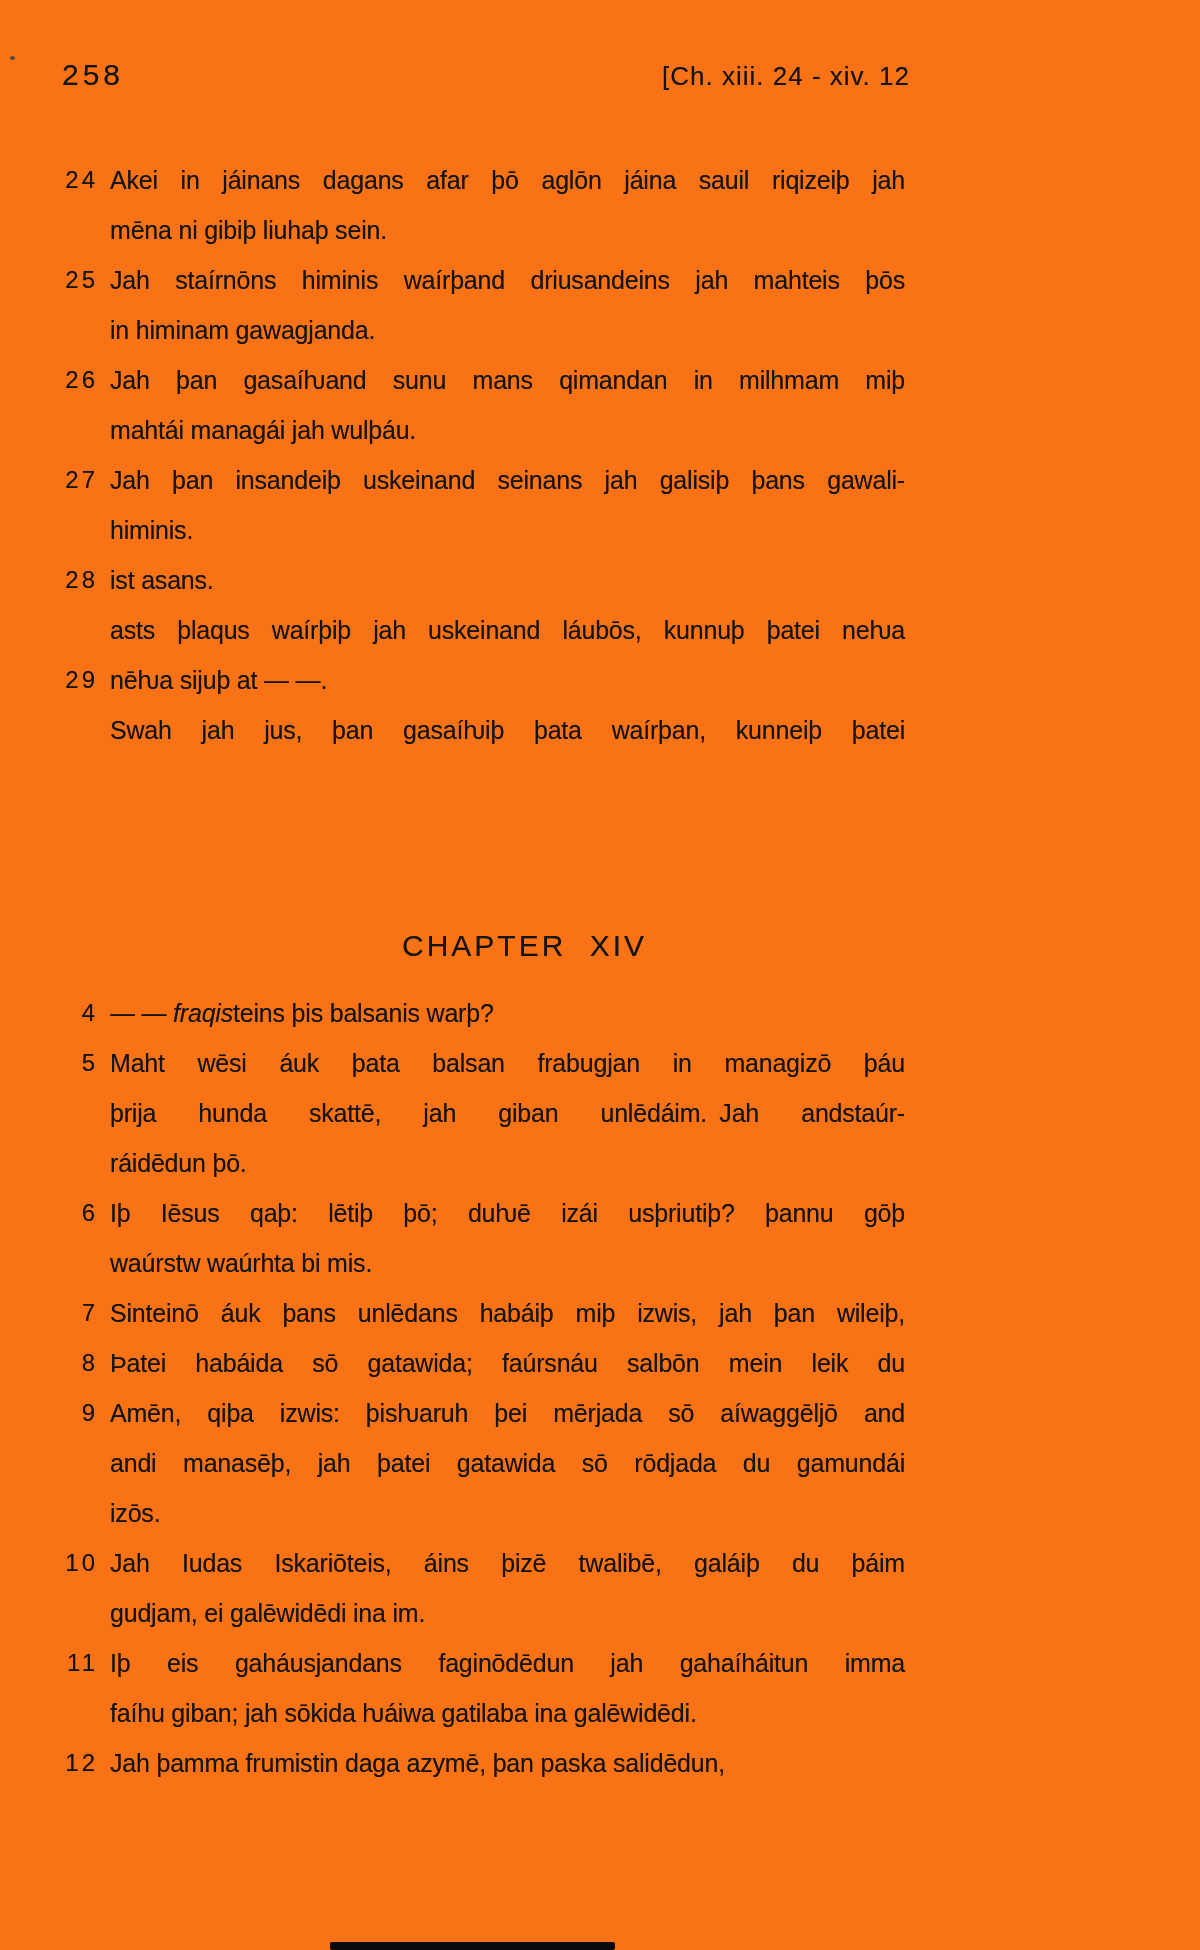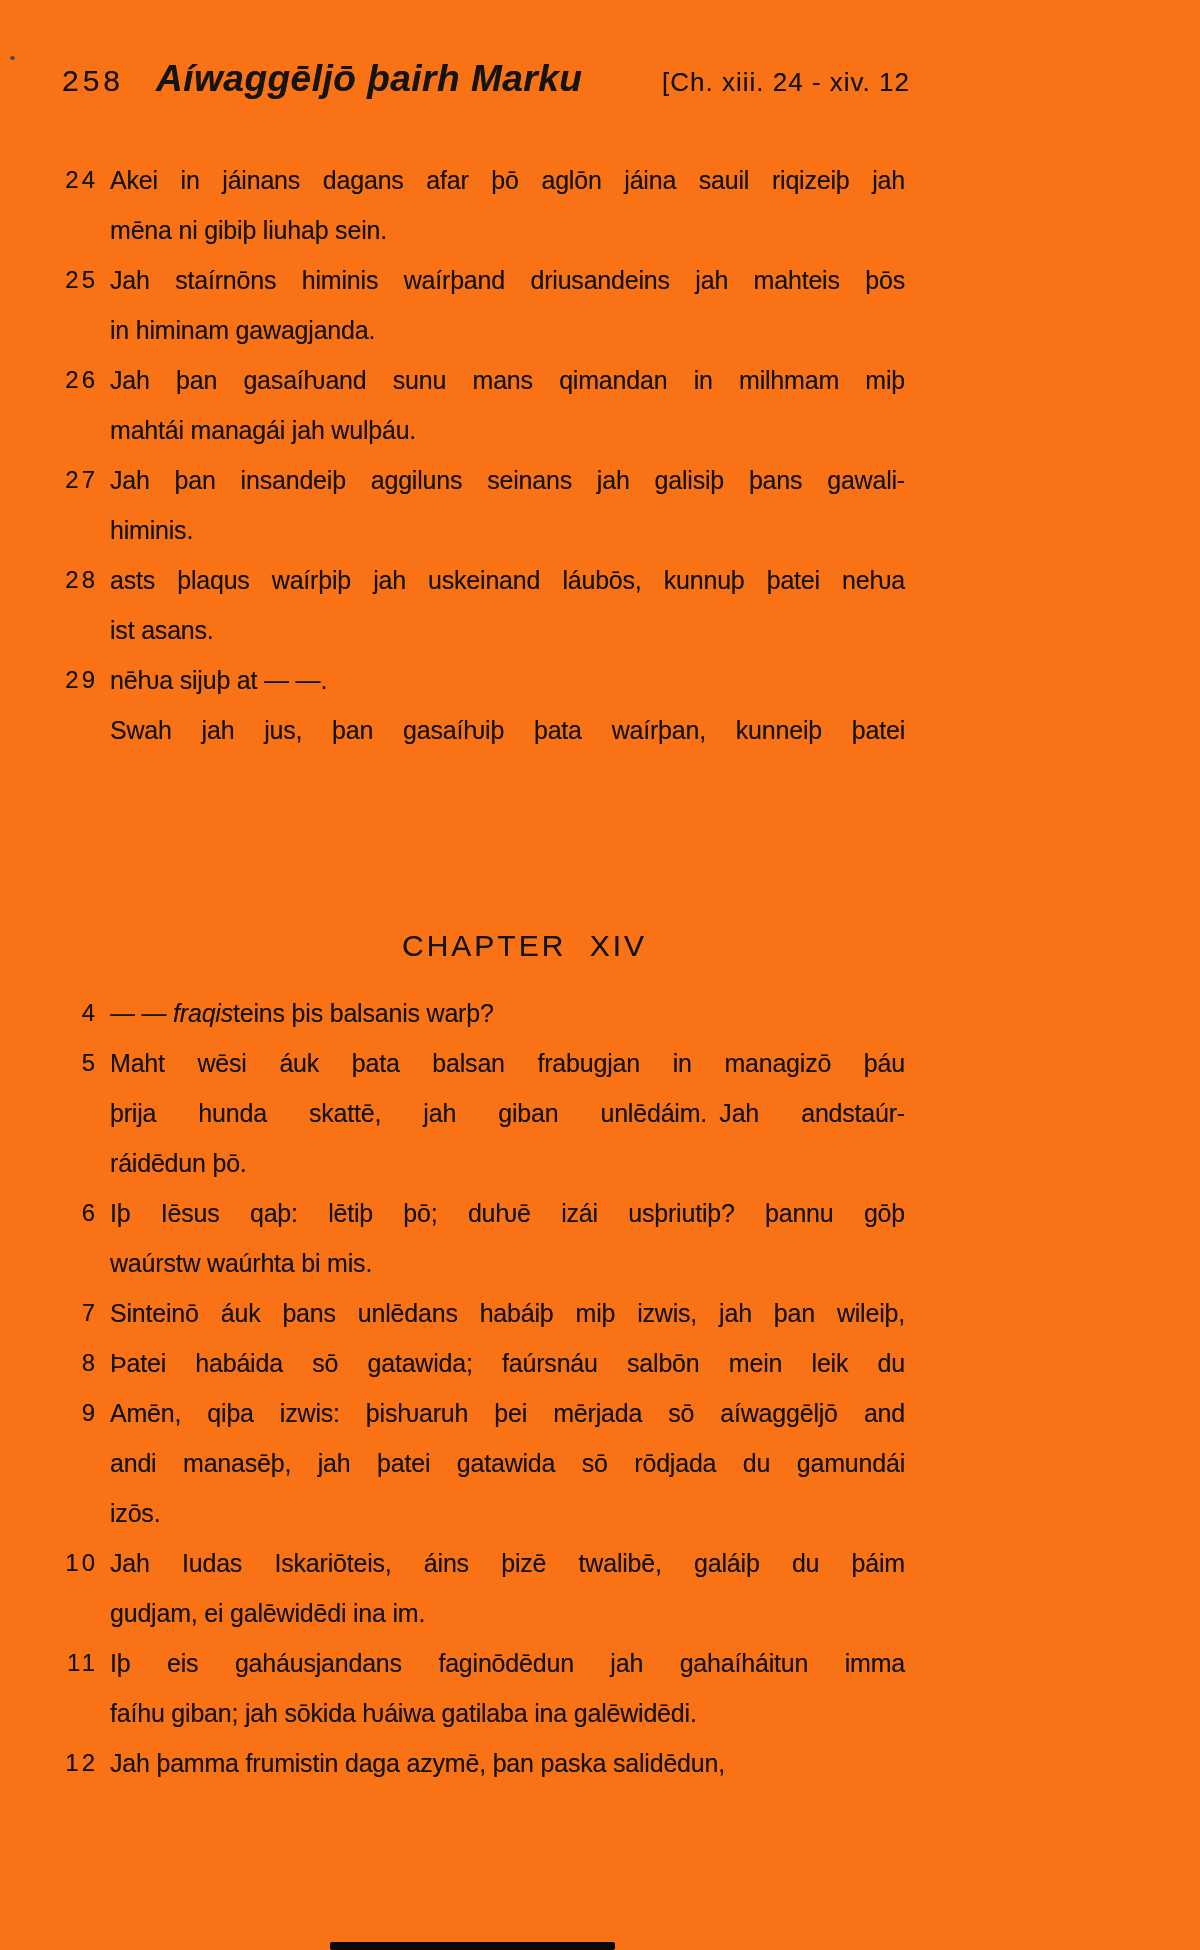--- a/index.html
+++ b/index.html
@@ -59,21 +59,20 @@
     width:285px; height:8px; background:#0b0b0b; border-radius:2px;
   }
 </style>
 </head>
 <body>
 
 <div class="page">
 
   <header class="running-header">
     <span class="pgnum">258</span>
-    <span class="booktitle">Aíwaggēljō þairh Marku</span>
     <span class="chref">[Ch. xiii. 24 - xiv. 12</span>
   </header>
 
   <main class="text-block" id="sec13">
       <div class="verse">
         <span class="vnum">24</span>
         <div class="vtext">
           <div class="vline just"><span>Akei in jáinans dagans afar þō aglōn jáina sauil riqizeiþ jah</span></div>
           <div class="vline"><span>mēna ni gibiþ liuhaþ sein.</span></div>
         </div>
@@ -88,29 +87,29 @@
       <div class="verse">
         <span class="vnum">26</span>
         <div class="vtext">
           <div class="vline just"><span>Jah þan gasaíƕand sunu mans qimandan in milhmam miþ</span></div>
           <div class="vline"><span>mahtái managái jah wulþáu.</span></div>
         </div>
       </div>
       <div class="verse">
         <span class="vnum">27</span>
         <div class="vtext">
-          <div class="vline just"><span>Jah þan insandeiþ aggiluns seinans jah galisiþ þans gawali-</span></div>
+          <div class="vline just"><span>Jah þan insandeiþ uskeinand seinans jah galisiþ þans gawali-</span></div>
           <div class="vline"><span>himinis.</span></div>
         </div>
       </div>
       <div class="verse">
         <span class="vnum">28</span>
         <div class="vtext">
+          <div class="vline"><span>ist asans.</span></div>
           <div class="vline just"><span>asts þlaqus waírþiþ jah uskeinand láubōs, kunnuþ þatei neƕa</span></div>
-          <div class="vline"><span>ist asans.</span></div>
         </div>
       </div>
       <div class="verse">
         <span class="vnum">29</span>
         <div class="vtext">
           <div class="vline"><span>nēƕa sijuþ at — —.</span></div>
           <div class="vline just"><span>Swah jah jus, þan gasaíƕiþ þata waírþan, kunneiþ þatei</span></div>
         </div>
       </div>
     </main>

